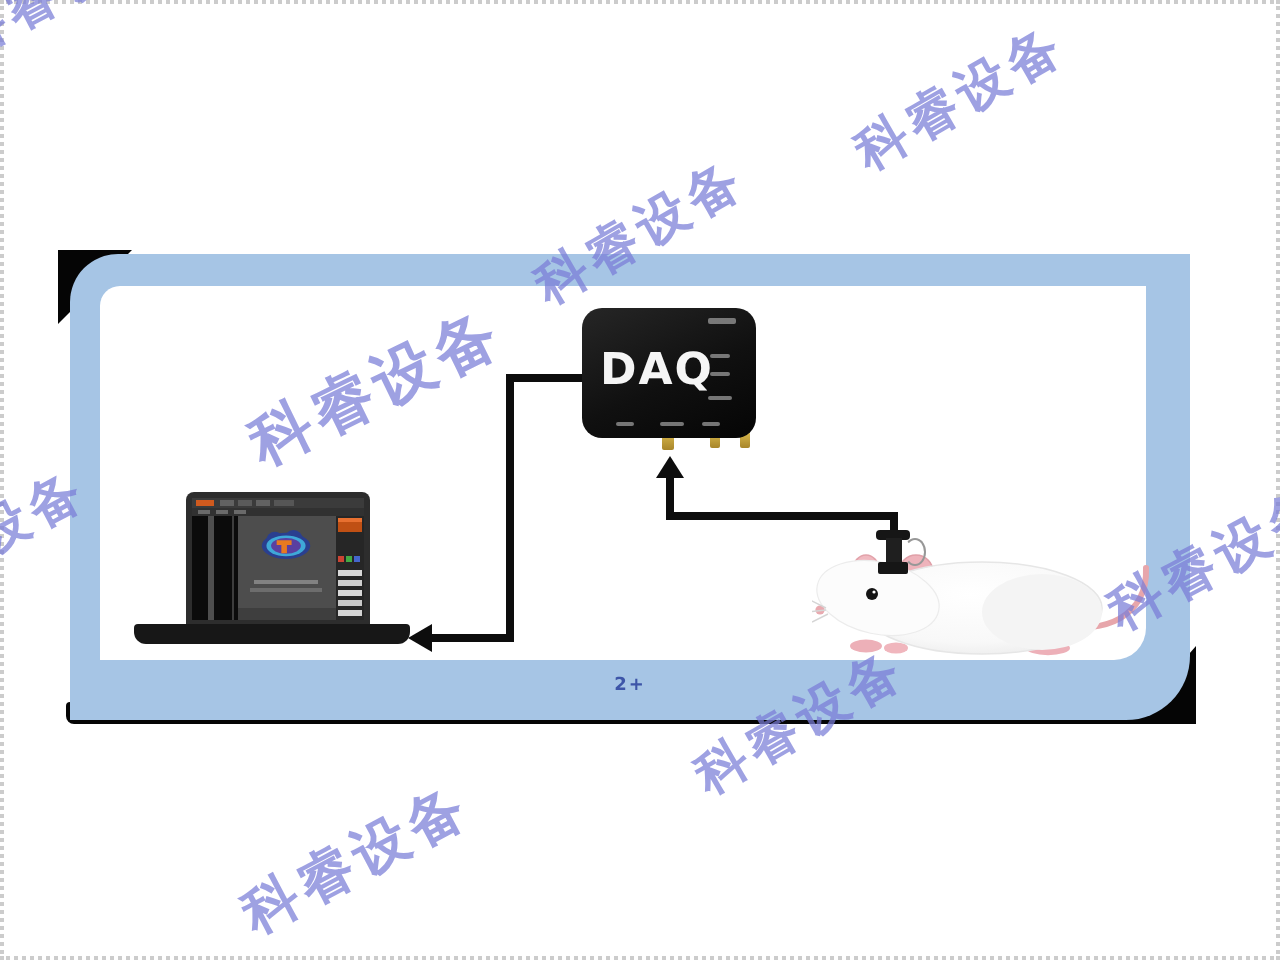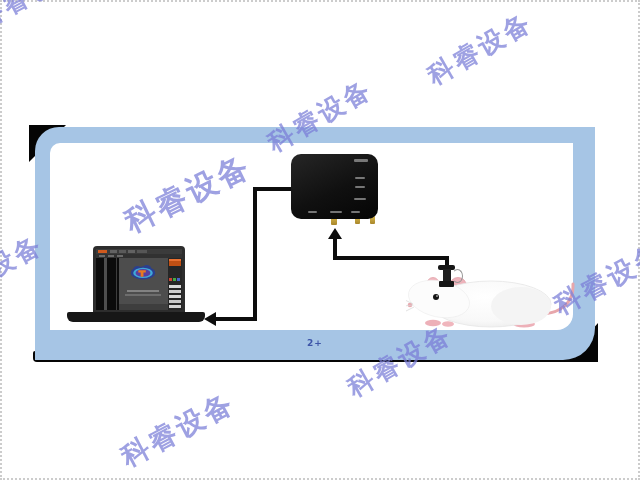--- a/index.html
+++ b/index.html
@@ -69,20 +69,21 @@
 
 <div class="arrow-up" style="left:328px;top:228px;"></div>
 <div class="cable" style="left:333px;top:238px;width:4px;height:22px;"></div>
 <div class="cable" style="left:333px;top:256px;width:116px;height:4px;"></div>
 <div class="cable" style="left:445px;top:256px;width:4px;height:11px;"></div>
 
 <div class="sma" style="left:331px;top:216px;"></div>
 <div class="sma" style="left:355px;top:216px;height:8px;width:5px;"></div>
 <div class="sma" style="left:370px;top:216px;height:8px;width:5px;"></div>
 <div class="daq">
+  <div class="daq-label">DAQ</div>
   <div class="daq-mark" style="left:63px;top:5px;width:14px;height:3px;"></div>
   <div class="daq-mark" style="left:64px;top:23px;width:10px;height:2px;"></div>
   <div class="daq-mark" style="left:64px;top:32px;width:10px;height:2px;"></div>
   <div class="daq-mark" style="left:63px;top:44px;width:12px;height:2px;"></div>
   <div class="daq-mark" style="left:17px;top:57px;width:9px;height:2px;"></div>
   <div class="daq-mark" style="left:39px;top:57px;width:12px;height:2px;"></div>
   <div class="daq-mark" style="left:60px;top:57px;width:9px;height:2px;"></div>
 </div>
 
 <div class="lp-screen">

